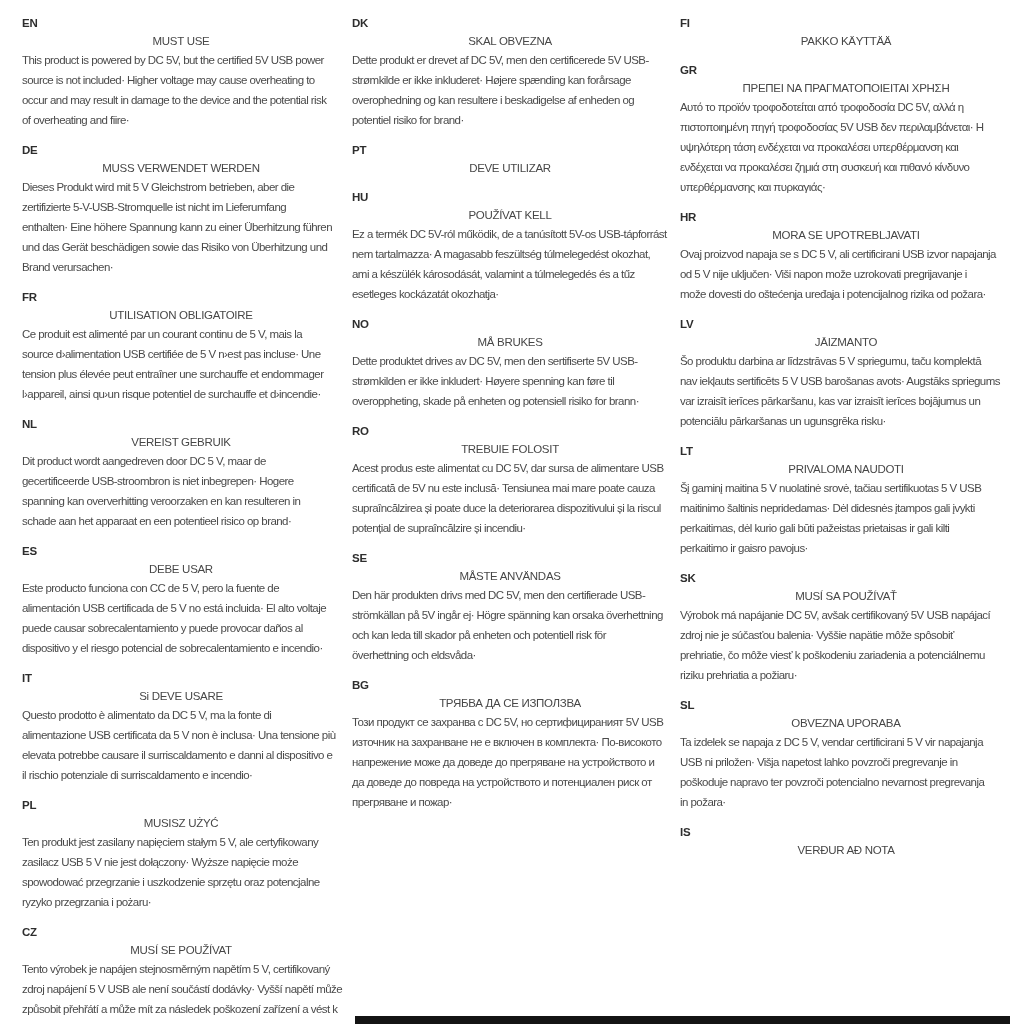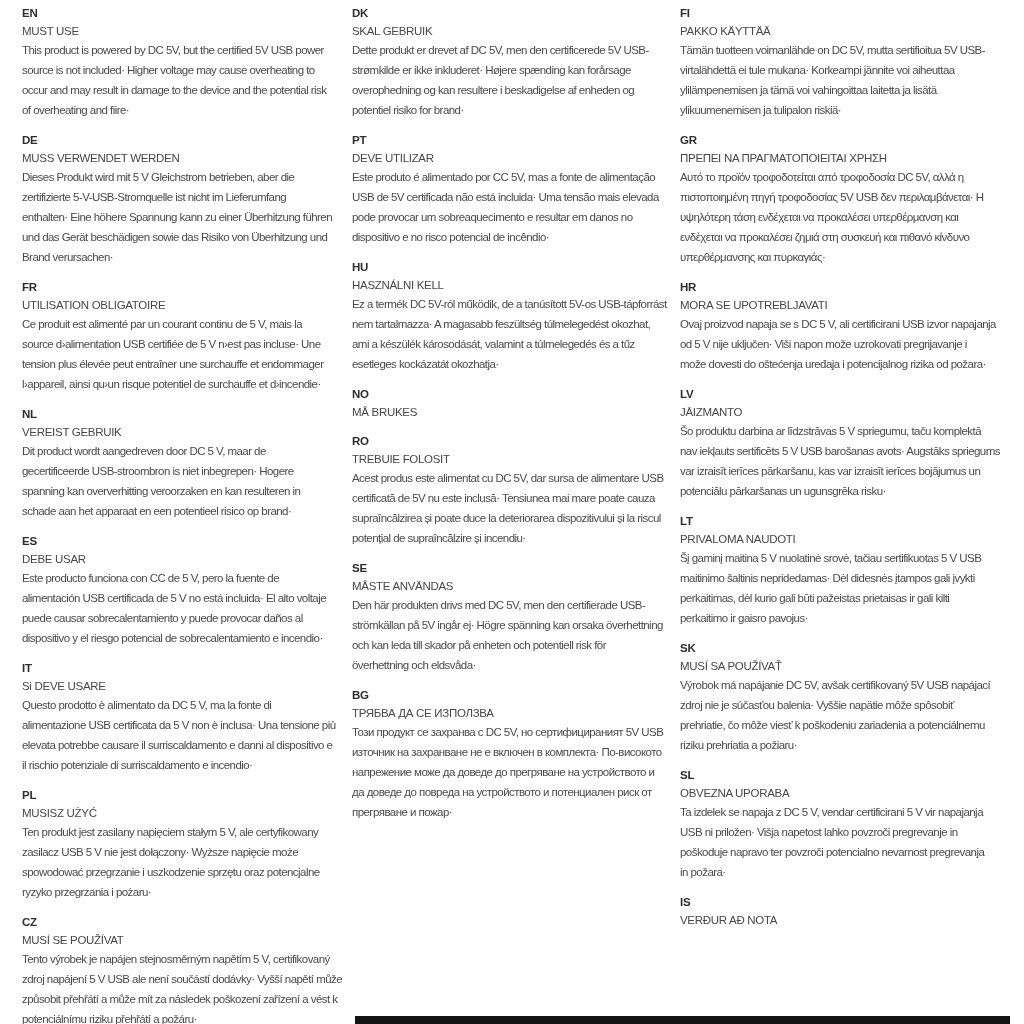--- a/index.html
+++ b/index.html
@@ -10,21 +10,21 @@
     height: 1024px;
     overflow: hidden;
   }
   .page {
     position: relative;
     width: 844px;
     height: 1024px;
     font-family: "Liberation Sans", sans-serif;
     color: #454545;
     box-sizing: border-box;
-    padding: 5px 0 0 22px;
+    padding: 15px 0 0 22px;
   }
   .columns {
     display: grid;
     grid-template-columns: 330px 328px 344px;
   }
   .column {
     box-sizing: border-box;
     padding-right: 12px;
   }
   .lang-block {
@@ -35,20 +35,21 @@
     color: #2d2d2d;
     font-size: 11.5px;
     line-height: 17.5px;
     letter-spacing: -0.2px;
   }
   .block-title {
     font-size: 11.5px;
     line-height: 17.5px;
     letter-spacing: -0.3px;
     color: #474747;
+    text-align: center;
   }
   .block-body {
     font-size: 11.5px;
     line-height: 20px;
     letter-spacing: -0.55px;
     white-space: pre;
     color: #4a4a4a;
   }
   .bottom-bar {
     position: absolute;
@@ -126,45 +127,44 @@
           <div class="block-title">MUSÍ SE POUŽÍVAT</div>
           <div class="block-body">Tento výrobek je napájen stejnosměrným napětím 5 V, certifikovaný
 zdroj napájení 5 V USB ale není součástí dodávky· Vyšší napětí může
 způsobit přehřátí a může mít za následek poškození zařízení a vést k
 potenciálnímu riziku přehřátí a požáru·</div>
         </div>
       </div>
     <div class="column">
         <div class="lang-block">
           <div class="lang-code">DK</div>
-          <div class="block-title">SKAL GEBRUIK</div>
+          <div class="block-title">SKAL OBVEZNA</div>
           <div class="block-body">Dette produkt er drevet af DC 5V, men den certificerede 5V USB-
 strømkilde er ikke inkluderet· Højere spænding kan forårsage
 overophedning og kan resultere i beskadigelse af enheden og
 potentiel risiko for brand·</div>
         </div>
         <div class="lang-block">
           <div class="lang-code">PT</div>
           <div class="block-title">DEVE UTILIZAR</div>
-          <div class="block-body">Este produto é alimentado por CC 5V, mas a fonte de alimentação
-USB de 5V certificada não está incluida· Uma tensão mais elevada
-pode provocar um sobreaquecimento e resultar em danos no
-dispositivo e no risco potencial de incêndio·</div>
         </div>
         <div class="lang-block">
           <div class="lang-code">HU</div>
-          <div class="block-title">HASZNÁLNI KELL</div>
+          <div class="block-title">POUŽÍVAT KELL</div>
           <div class="block-body">Ez a termék DC 5V-ról működik, de a tanúsított 5V-os USB-tápforrást
 nem tartalmazza· A magasabb feszültség túlmelegedést okozhat,
 ami a készülék károsodását, valamint a túlmelegedés és a tűz
 esetleges kockázatát okozhatja·</div>
         </div>
         <div class="lang-block">
           <div class="lang-code">NO</div>
           <div class="block-title">MÅ BRUKES</div>
+          <div class="block-body">Dette produktet drives av DC 5V, men den sertifiserte 5V USB-
+strømkilden er ikke inkludert· Høyere spenning kan føre til
+overoppheting, skade på enheten og potensiell risiko for brann·</div>
         </div>
         <div class="lang-block">
           <div class="lang-code">RO</div>
           <div class="block-title">TREBUIE FOLOSIT</div>
           <div class="block-body">Acest produs este alimentat cu DC 5V, dar sursa de alimentare USB
 certificată de 5V nu este inclusă· Tensiunea mai mare poate cauza
 supraîncălzirea și poate duce la deteriorarea dispozitivului și la riscul
 potențial de supraîncălzire și incendiu·</div>
         </div>
         <div class="lang-block">
@@ -182,24 +182,20 @@
 източник на захранване не е включен в комплекта· По-високото
 напрежение може да доведе до прегряване на устройството и
 да доведе до повреда на устройството и потенциален риск от
 прегряване и пожар·</div>
         </div>
       </div>
     <div class="column">
         <div class="lang-block">
           <div class="lang-code">FI</div>
           <div class="block-title">PAKKO KÄYTTÄÄ</div>
-          <div class="block-body">Tämän tuotteen voimanlähde on DC 5V, mutta sertifioitua 5V USB-
-virtalähdettä ei tule mukana· Korkeampi jännite voi aiheuttaa
-ylilämpenemisen ja tämä voi vahingoittaa laitetta ja lisätä
-ylikuumenemisen ja tulipalon riskiä·</div>
         </div>
         <div class="lang-block">
           <div class="lang-code">GR</div>
           <div class="block-title">ΠΡΕΠΕΙ ΝΑ ΠΡΑΓΜΑΤΟΠΟΙΕΙΤΑΙ ΧΡΗΣΗ</div>
           <div class="block-body">Αυτό το προϊόν τροφοδοτείται από τροφοδοσία DC 5V, αλλά η
 πιστοποιημένη πηγή τροφοδοσίας 5V USB δεν περιλαμβάνεται· Η
 υψηλότερη τάση ενδέχεται να προκαλέσει υπερθέρμανση και
 ενδέχεται να προκαλέσει ζημιά στη συσκευή και πιθανό κίνδυνο
 υπερθέρμανσης και πυρκαγιάς·</div>
         </div>

